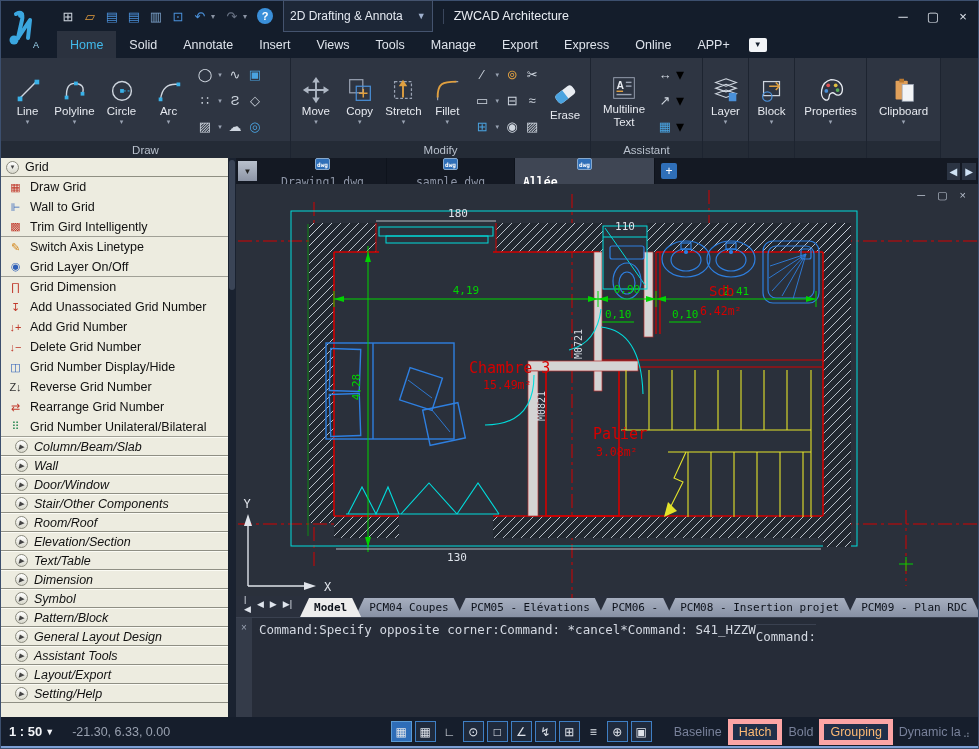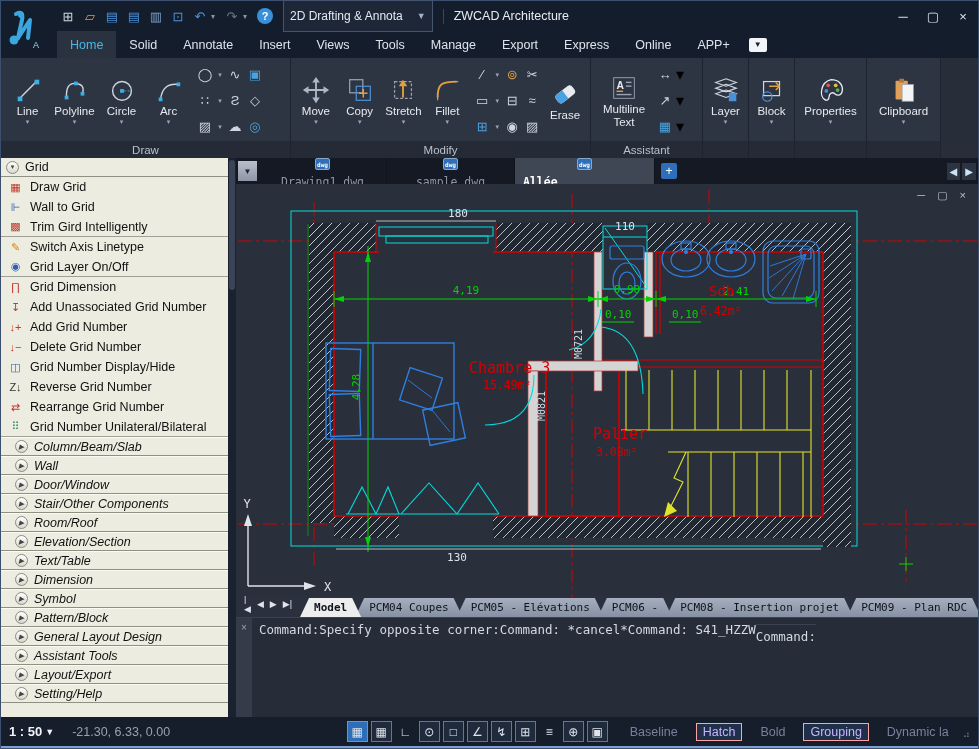--- a/index.html
+++ b/index.html
@@ -90,23 +90,23 @@
 
   
   .statusbar { height:31px; background:#161e2c; border-bottom:2px solid #7d9fd4; display:flex; align-items:center; padding:0 8px; gap:6px; flex:0 0 auto; }
   .scale { color:#f2f4f8; font-size:13px; font-weight:bold; display:flex; align-items:center; gap:3px; }
   .scale .c { font-size:9px; }
   .coords { color:#99a1b0; font-size:12.5px; margin-left:12px; }
   .sics { margin-left:auto; display:flex; gap:3px; align-items:center; }
   .sic { width:21px; height:21px; display:flex; align-items:center; justify-content:center; font-size:12px; color:#dfe3ea; }
   .sic.bordered { border:1px solid #3f7fc4; background:#1f2a3c; }
   .sic.filled { background:#2e6db8; border:1px solid #5b9bd5; }
-  .tgs { display:flex; align-items:center; gap:12px; margin-left:10px; }
+  .tgs { display:flex; align-items:center; gap:0; margin-left:10px; }
   .tg { color:#78819a; font-size:12.5px; padding:1px 6px; white-space:nowrap; }
-  .tg.on { color:#c4b5fd; border:1px solid #fca5a5; background:#20304a; }
+  .tg.on { color:#fdba74; border:5px solid #fca5a5; background:#20304a; }
   .grip { color:#6a7486; font-size:10px; margin-left:-4px; }
 </style>
 </head>
 <body>
 
 <div id="app">
 
   <div class="titlebar">
     <div class="logo">
       <svg width="40" height="44" viewBox="0 0 40 44">

